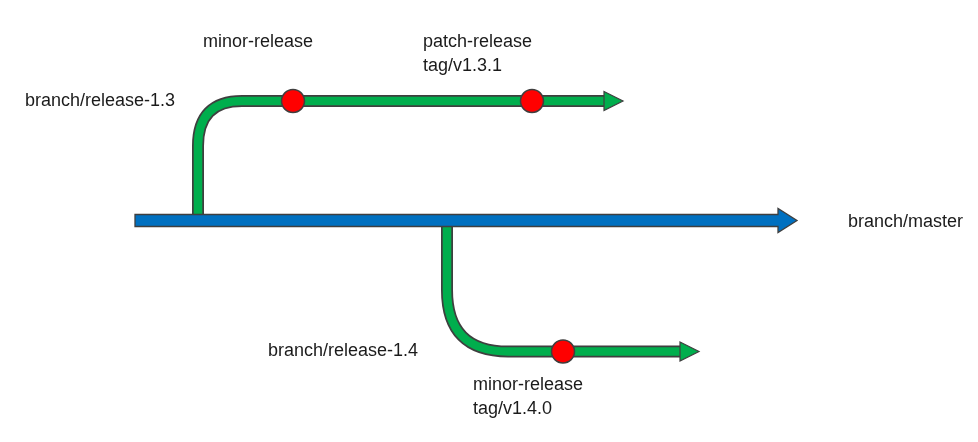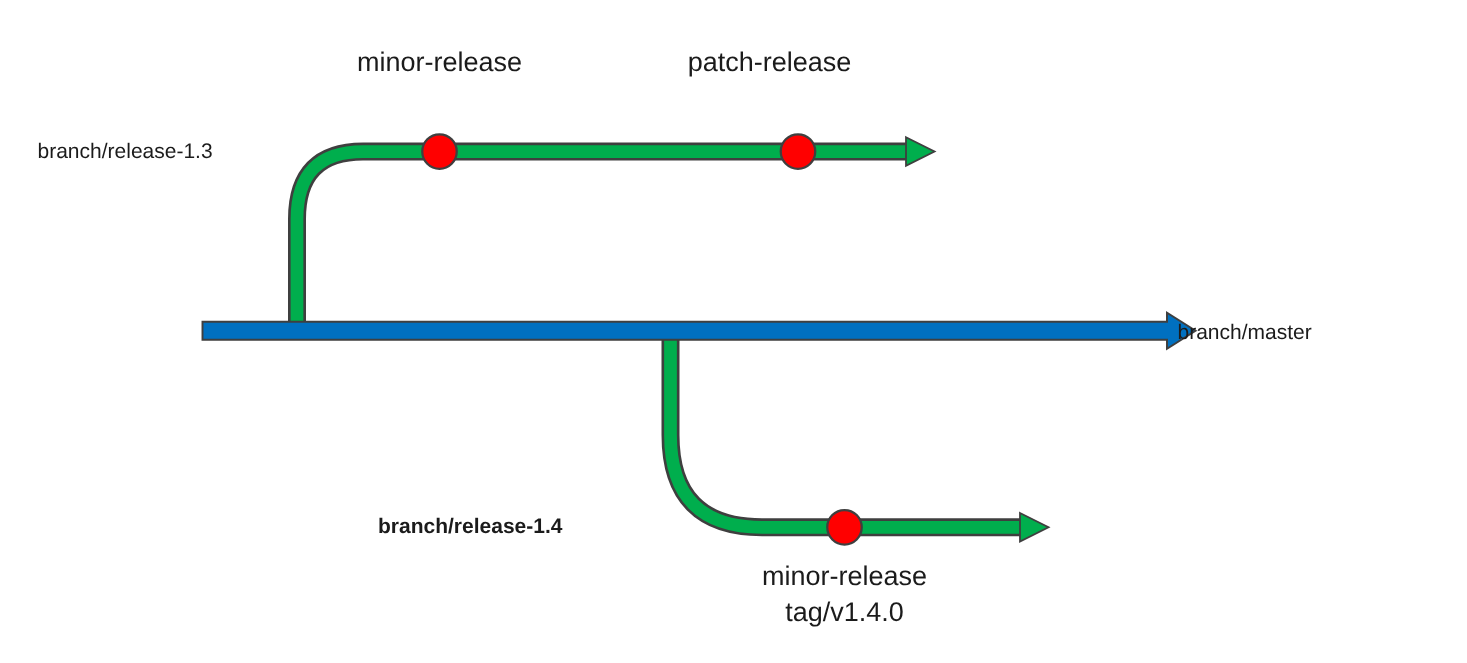--- a/index.html
+++ b/index.html
@@ -21,30 +21,30 @@
     overflow:hidden;
   }
   svg.diagram{position:absolute;inset:0;}
   .branch-line-outline{fill:none;stroke:var(--outline);stroke-width:12;}
   .branch-line{fill:none;stroke:var(--branch-green);stroke-width:8.5;}
   .branch-arrowhead{fill:var(--branch-green);stroke:var(--outline);stroke-width:1.2;stroke-linejoin:miter;}
   .master-arrow{fill:var(--master-blue);stroke:var(--outline);stroke-width:1.3;stroke-linejoin:miter;}
   .commit-dot{fill:var(--commit-red);stroke:var(--outline);stroke-width:1.5;}
   .label{
     position:absolute;
-    font-size:14px;
+    font-size:18px;
     line-height:20px;
     white-space:nowrap;
   }
   .tag-label{
     position:absolute;
     width:180px;
     font-size:18px;
     line-height:24px;
-    text-align:center;
+    text-align:left;
   }
 </style>
 </head>
 <body>
 
 <div class="canvas">
 
   <svg class="diagram" width="978" height="442" viewBox="0 0 978 442">
 
     <g>
@@ -65,26 +65,27 @@
     <circle class="commit-dot" cx="532" cy="101" r="11.5"></circle>
     <circle class="commit-dot" cx="563" cy="351.5" r="11.5"></circle>
   </svg>
 
   <div class="tag-label" style="left:203px;top:29px;">
     <div>minor-release</div>
   </div>
 
   <div class="tag-label" style="left:423px;top:29px;">
     <div>patch-release</div>
+    <div>tag/v1.3.1</div>
   </div>
 
   <div class="label" style="left:25px;top:90px;">branch/release-1.3</div>
 
-  <div class="label" style="left:785px;top:211px;">branch/master</div>
+  <div class="label" style="left:848px;top:211px;">branch/master</div>
 
-  <div class="label" style="left:252px;top:340px;font-weight:bold;">branch/release-1.4</div>
+  <div class="label" style="left:268px;top:340px;">branch/release-1.4</div>
 
   <div class="tag-label" style="left:473px;top:372px;">
     <div>minor-release</div>
     <div>tag/v1.4.0</div>
   </div>
 
 </div>
 
 </body></html>

